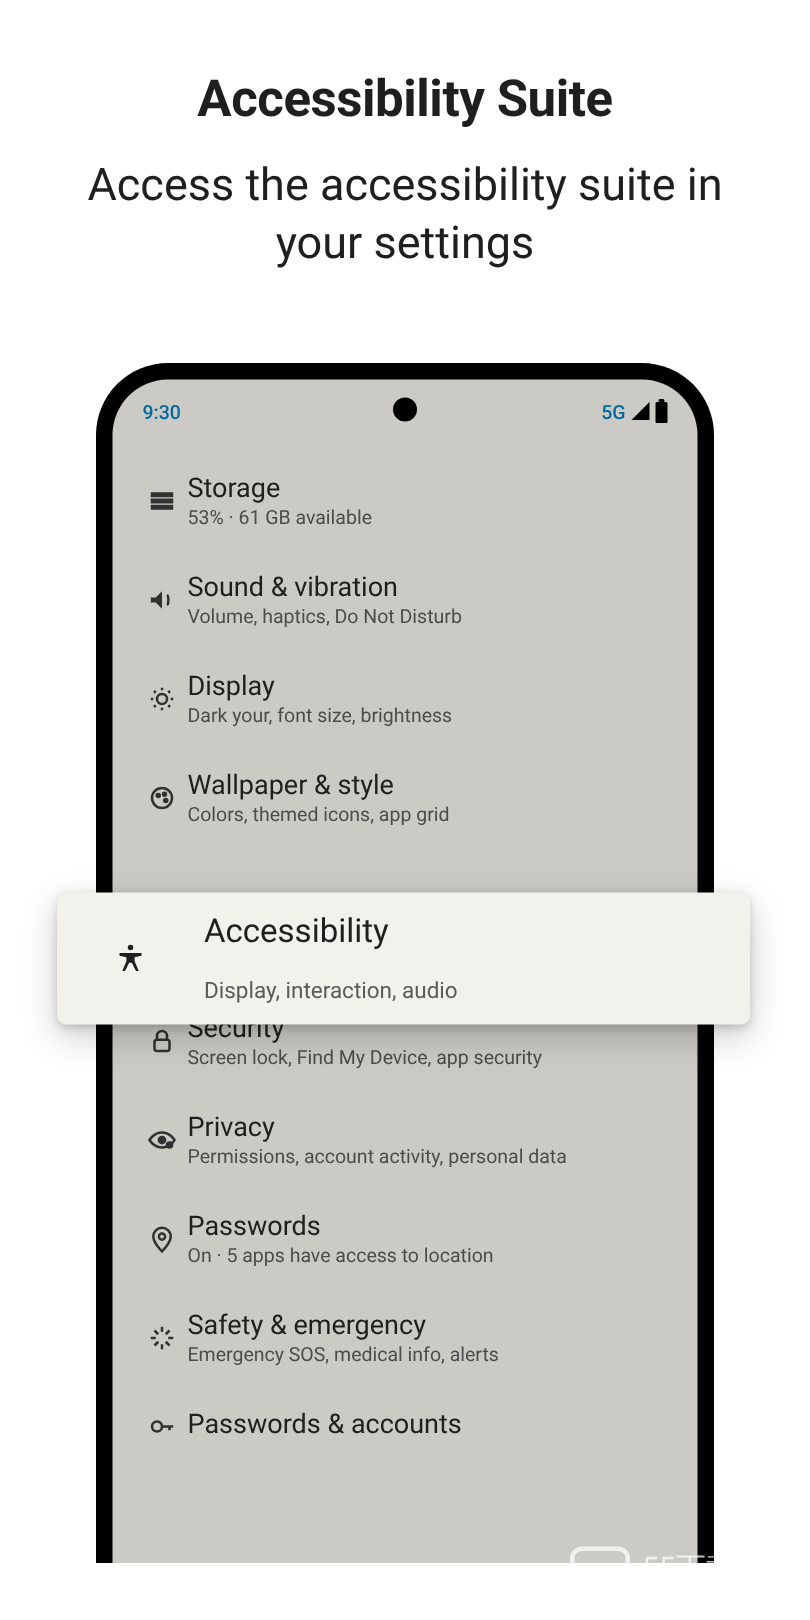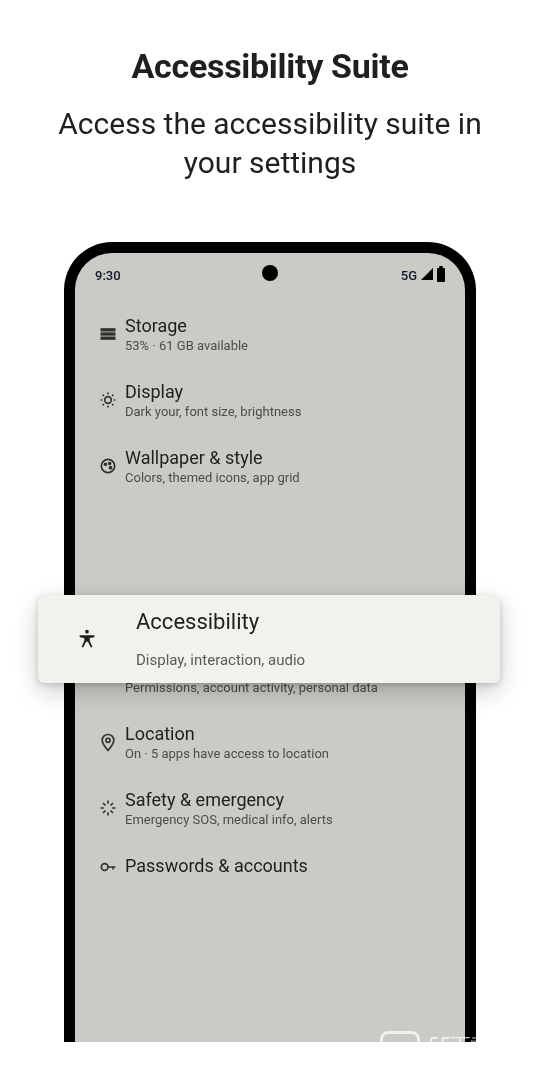--- a/index.html
+++ b/index.html
@@ -6,21 +6,21 @@
 html, body { width: 540px; height: 1080px; background: #ffffff; font-family: Roboto, "Helvetica Neue", Arial, sans-serif; color: #1f1f1f; overflow: hidden; }
 
 .hero { padding: 46px 28px 0; text-align: center; }
 .hero h1 { font-size: 34px; font-weight: 700; letter-spacing: -0.3px; }
 .hero p { margin-top: 18px; font-size: 30px; font-weight: 400; line-height: 1.3; }
 
 .phone-stage { position: relative; margin: 60px auto 0; width: 540px; height: 800px; }
 
 .phone { position: absolute; left: 64px; top: 0; width: 412px; height: 800px; background: #cccac4; border: 11px solid #000; border-bottom: 0; border-radius: 48px 48px 0 0; overflow: hidden; }
 
-.status-bar { display: flex; align-items: center; justify-content: space-between; height: 44px; padding: 0 20px; font-size: 13px; font-weight: 500; color: #0f172a; }
+.status-bar { display: flex; align-items: center; justify-content: space-between; height: 44px; padding: 0 20px; font-size: 13px; font-weight: 500; color: #0369a1; }
 .status-right { display: flex; align-items: flex-start; gap: 4px; }
 .camera-dot { position: absolute; top: 12px; left: 50%; transform: translateX(-50%); width: 16px; height: 16px; border-radius: 50%; background: #000; }
 
 .settings-list { padding: 4px 0 0; }
 .setting-item { display: flex; align-items: center; gap: 4px; padding: 14px 20px; }
 .setting-item .icon-slot { width: 26px; display: flex; justify-content: center; color: #313131; }
 .setting-item .icon-slot svg { width: 20px; height: 20px; }
 .setting-text .title { font-size: 18px; font-weight: 400; color: #1f1f1f; }
 .setting-text .sub { font-size: 13px; color: #4c4c4c; margin-top: 2px; }
 
@@ -76,20 +76,32 @@
               <rect x="3" y="10" width="18" height="4"></rect>
               <rect x="3" y="15" width="18" height="4"></rect>
             </svg>
         </span>
         <div class="setting-text">
           <div class="title">Storage</div>
           <div class="sub">53% · 61 GB available</div>
         </div>
       </div>
 
+      <div class="setting-item">
+        <span class="icon-slot">
+          <svg viewBox="0 0 24 24" fill="currentColor">
+              <path d="M3 10v4h4l5 5V5L7 10H3z"></path>
+              <path d="M16 8c1.5 1 1.5 7 0 8" fill="none" stroke="currentColor" stroke-width="2"></path>
+            </svg>
+        </span>
+        <div class="setting-text">
+          <div class="title">Sound &amp; vibration</div>
+          <div class="sub">Volume, haptics, Do Not Disturb</div>
+        </div>
+      </div>
 
       <div class="setting-item">
         <span class="icon-slot">
           <svg viewBox="0 0 24 24" fill="none" stroke="currentColor" stroke-width="2">
               <circle cx="12" cy="12" r="4"></circle>
               <path d="M12 3v2M12 19v2M3 12h2M19 12h2M5.6 5.6l1.4 1.4M17 17l1.4 1.4M5.6 18.4L7 17M17 7l1.4-1.4"></path>
             </svg>
         </span>
         <div class="setting-text">
           <div class="title">Display</div>
@@ -114,20 +126,24 @@
 
       <div class="spacer"></div>
 
       <div class="setting-item">
         <span class="icon-slot">
           <svg viewBox="0 0 24 24" fill="none" stroke="currentColor" stroke-width="2">
               <rect x="6" y="11" width="12" height="9" rx="2"></rect>
               <path d="M8 11V8a4 4 0 018 0v3"></path>
             </svg>
         </span>
+        <div class="setting-text">
+          <div class="title">Security</div>
+          <div class="sub">Screen lock, Find My Device, app security</div>
+        </div>
       </div>
 
       <div class="setting-item">
         <span class="icon-slot">
           <svg viewBox="0 0 24 24" fill="none" stroke="currentColor" stroke-width="2">
               <path d="M2 12s3.5-6 10-6 10 6 10 6-3.5 6-10 6S2 12 2 12z"></path>
               <circle cx="12" cy="12" r="2.5" fill="currentColor"></circle>
               <circle cx="18" cy="16" r="2" fill="currentColor"></circle>
             </svg>
         </span>
@@ -138,21 +154,21 @@
       </div>
 
       <div class="setting-item">
         <span class="icon-slot">
           <svg viewBox="0 0 24 24" fill="none" stroke="currentColor" stroke-width="2">
               <path d="M12 22s7-7.5 7-12a7 7 0 10-14 0c0 4.5 7 12 7 12z"></path>
               <circle cx="12" cy="10" r="2.5"></circle>
             </svg>
         </span>
         <div class="setting-text">
-          <div class="title">Location</div>
+          <div class="title">Passwords</div>
           <div class="sub">On · 5 apps have access to location</div>
         </div>
       </div>
 
       <div class="setting-item">
         <span class="icon-slot">
           <svg viewBox="0 0 24 24" fill="none" stroke="currentColor" stroke-width="2">
               <path d="M12 3v4M12 17v4M3 12h4M17 12h4M6 6l3 3M15 15l3 3M6 18l3-3M15 9l3-3"></path>
             </svg>
         </span>

